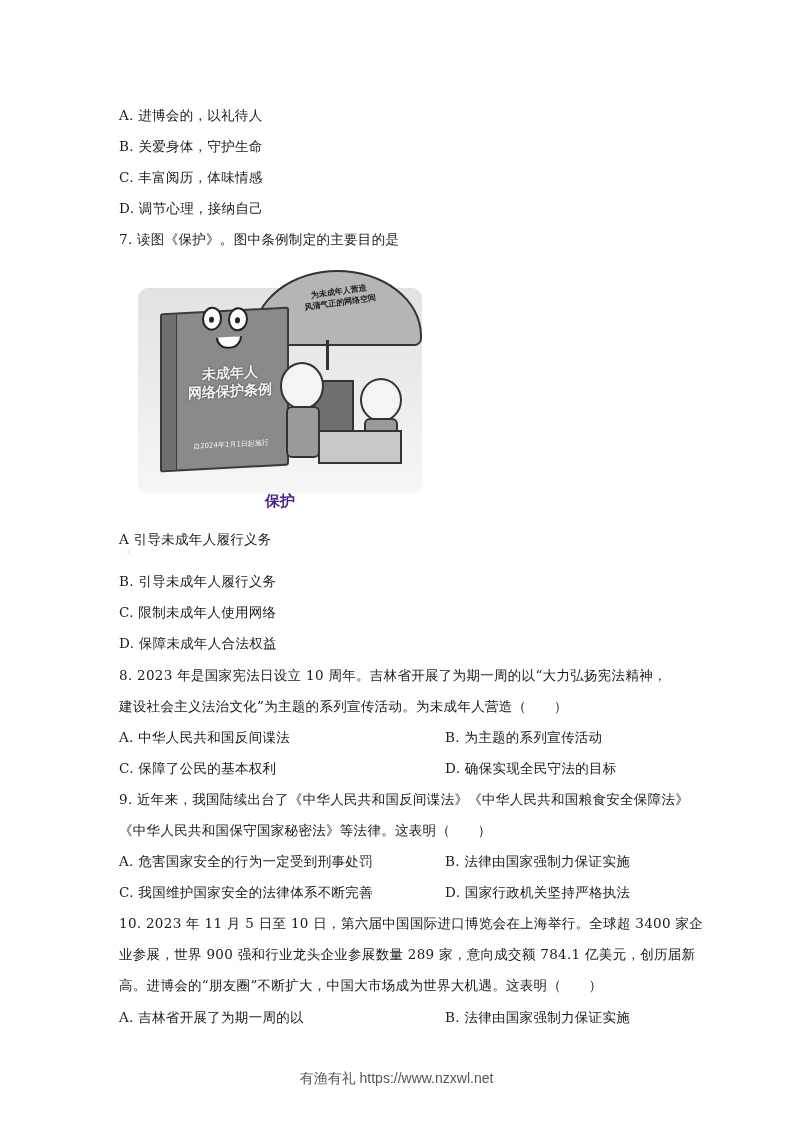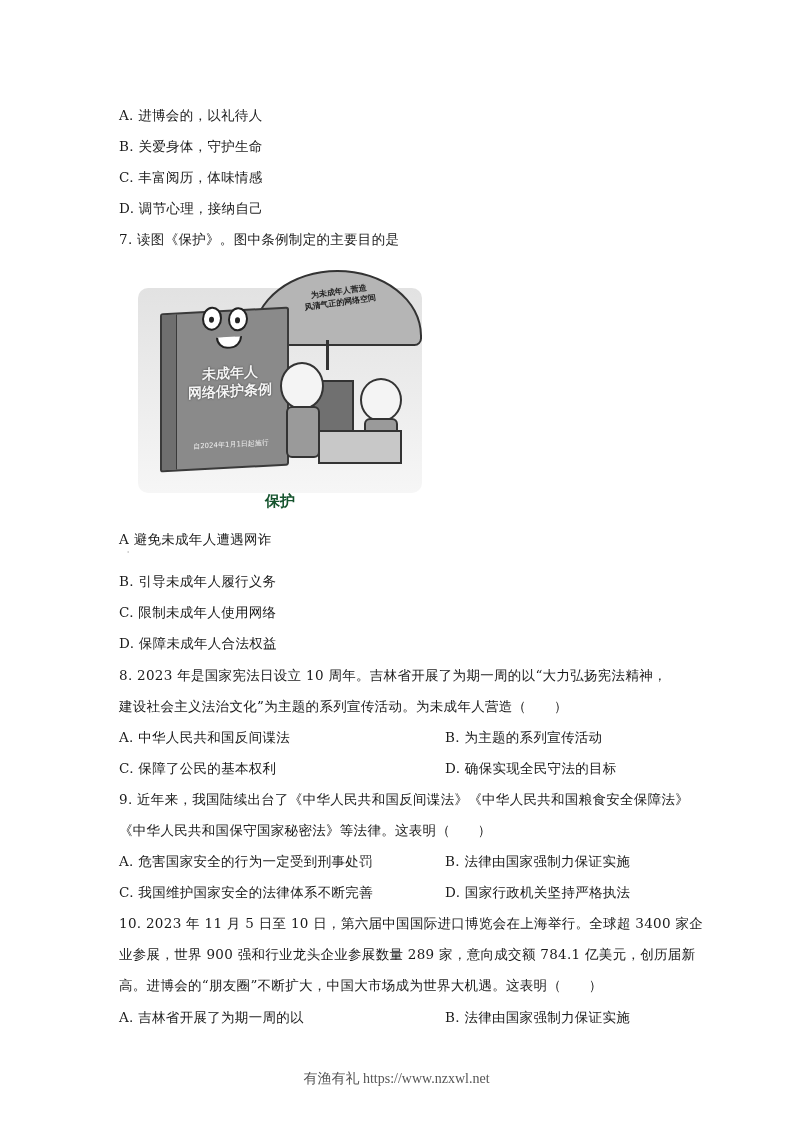--- a/index.html
+++ b/index.html
@@ -76,25 +76,25 @@
       position: absolute; left: 180px; top: 160px; width: 80px; height: 30px;
       background: #c8c8c8; border: 2px solid #333;
     }
     .monitor {
       position: absolute; left: 172px; top: 110px; width: 40px; height: 48px;
       background: #707070; border: 2px solid #333;
     }
     .fig-caption {
       position: absolute; left: 0; top: 222px; width: 284px; text-align: center;
       font-family: "DejaVu Sans", "Liberation Sans", sans-serif; font-weight: bold;
-      font-size: 15px; color: #14532d;
+      font-size: 15px; color: #4c1d95;
     }
     .footer {
       position: absolute; left: 0; top: 1070px; width: 793px; text-align: center;
-      font-family: Liberation Serif, serif; font-size: 14px;
+      font-family: Liberation Sans, sans-serif; font-size: 14px;
       color: #555;
     }
     .stray-mark {
       position: absolute; left: 127px; top: 549px; font-size: 8px; color: #999;
     }
   </style>
 </head>
 <body>
 
 <div class="line" style="top:106px">A. 进博会的，以礼待人</div>
@@ -126,21 +126,21 @@
   </div>
   <div class="monitor"></div>
   <div class="kid" style="left:142px; top:92px; width:40px; height:44px;"></div>
   <div class="kid-body" style="left:148px; top:136px; width:30px; height:48px;"></div>
   <div class="kid" style="left:222px; top:108px; width:38px; height:40px;"></div>
   <div class="kid-body" style="left:226px; top:148px; width:30px; height:24px;"></div>
   <div class="desk"></div>
   <div class="fig-caption">保护</div>
 </div>
 
-<div class="line" style="top:530px">A  避免未成年人遭遇网诈</div>
+<div class="line" style="top:530px">A  引导未成年人履行义务</div>
 <div class="stray-mark">'</div>
 <div class="line" style="top:572px">B. 引导未成年人履行义务</div>
 <div class="line" style="top:603px">C. 限制未成年人使用网络</div>
 <div class="line" style="top:634px">D. 保障未成年人合法权益</div>
 
 <div class="line" style="top:666px">8. 2023 年是国家宪法日设立 10 周年。吉林省开展了为期一周的以“大力弘扬宪法精神，</div>
 <div class="line" style="top:697px">建设社会主义法治文化”为主题的系列宣传活动。为未成年人营造（　　）</div>
 <div class="line" style="top:728px">A. 中华人民共和国反间谍法</div>
 <div class="line col2" style="top:728px">B. 为主题的系列宣传活动</div>
 <div class="line" style="top:759px">C. 保障了公民的基本权利</div>

